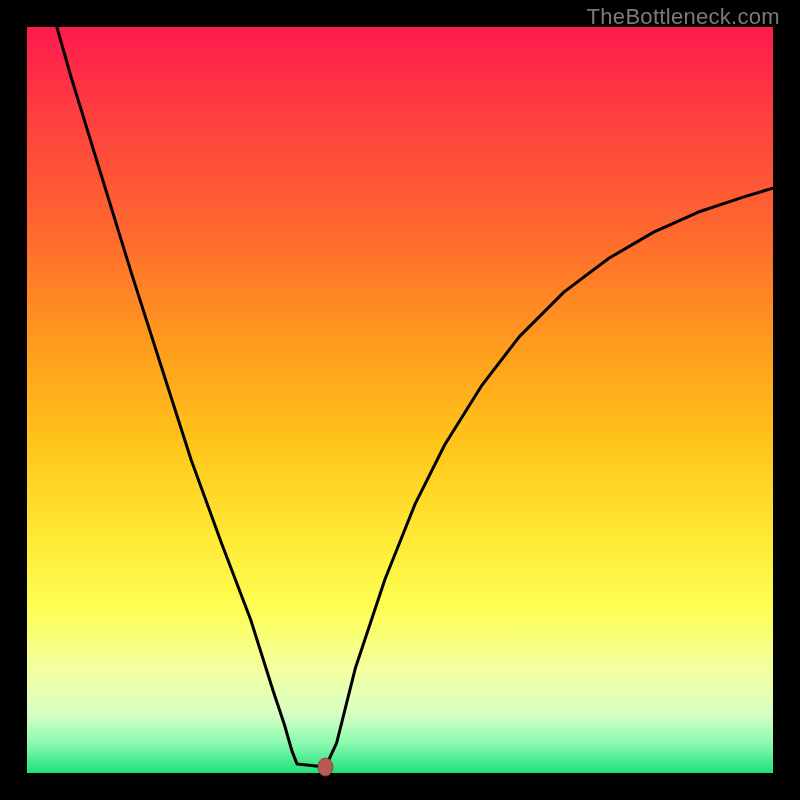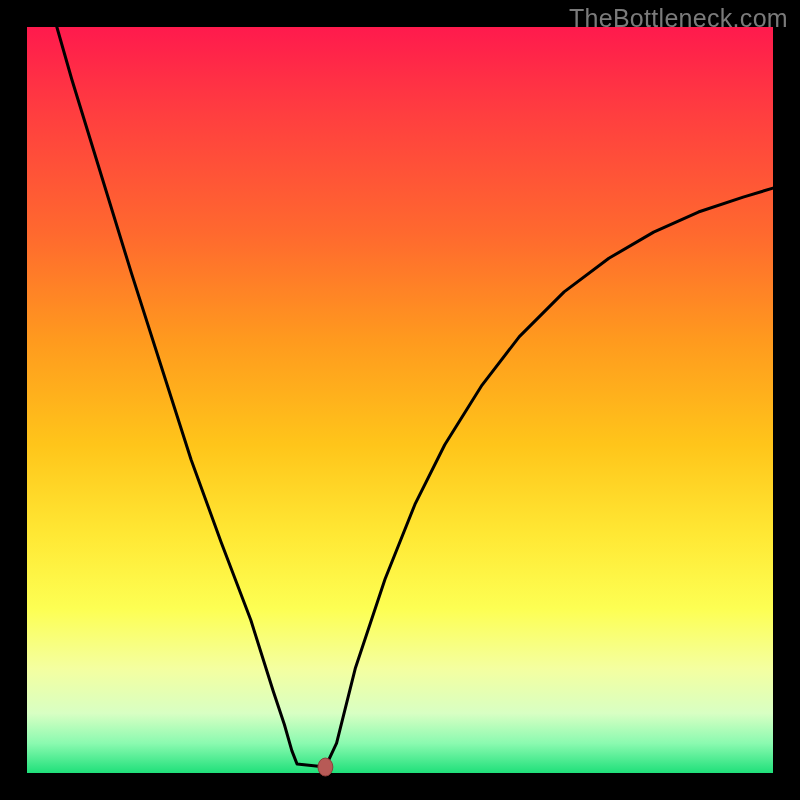--- a/index.html
+++ b/index.html
@@ -42,23 +42,23 @@
     position: absolute;
     left: 0;
     top: 0;
     width: 746px;
     height: 746px;
     overflow: visible;
   }
   .watermark {
     position: absolute;
     top: 4px;
-    right: 12px;
+    right: 20px;
     color: #7a7a7a;
-    font-size: 25px;
+    font-size: 22px;
     letter-spacing: 0.3px;
     font-weight: 500;
     user-select: none;
   }
 </style>
 </head>
 <body>
 
 <div class="frame">
   <div class="plot-area">

